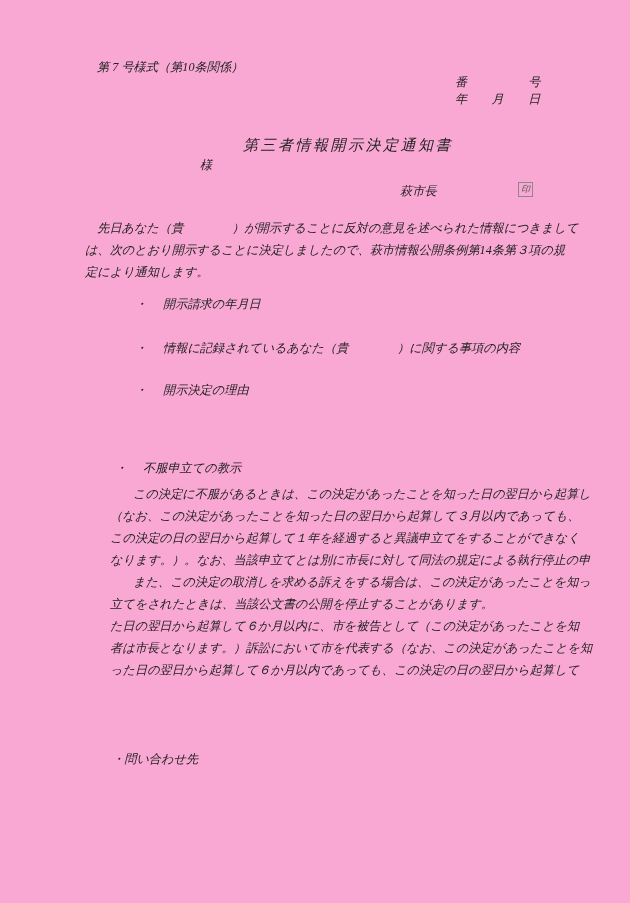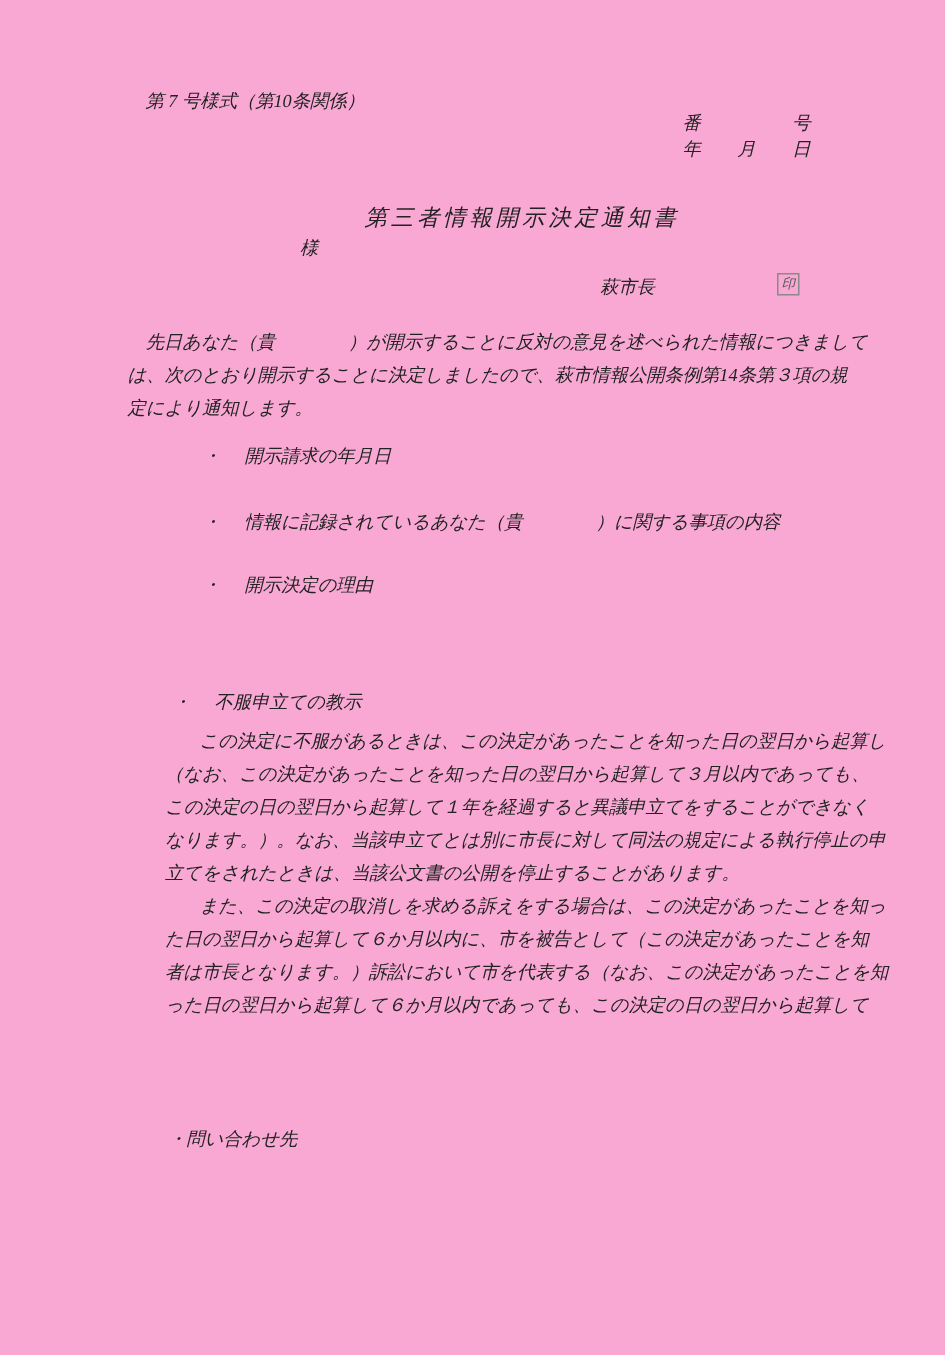--- a/index.html
+++ b/index.html
@@ -90,22 +90,22 @@
 
   <div class="abs appeal-heading-row">
     <span class="bullet">・</span><span>不服申立ての教示</span>
   </div>
 
   <div class="abs appeal-body">
     <div class="line pstart">この決定に不服があるときは、この決定があったことを知った日の翌日から起算し</div>
     <div class="line">（なお、この決定があったことを知った日の翌日から起算して３月以内であっても、</div>
     <div class="line">この決定の日の翌日から起算して１年を経過すると異議申立てをすることができなく</div>
     <div class="line">なります。）。なお、当該申立てとは別に市長に対して同法の規定による執行停止の申</div>
+    <div class="line pstart">また、この決定の取消しを求める訴えをする場合は、この決定があったことを知っ</div>
     <div class="line">立てをされたときは、当該公文書の公開を停止することがあります。</div>
-    <div class="line pstart">また、この決定の取消しを求める訴えをする場合は、この決定があったことを知っ</div>
     <div class="line">た日の翌日から起算して６か月以内に、市を被告として（この決定があったことを知</div>
     <div class="line">者は市長となります。）訴訟において市を代表する（なお、この決定があったことを知</div>
     <div class="line">った日の翌日から起算して６か月以内であっても、この決定の日の翌日から起算して</div>
   </div>
 
   <div class="abs contact">・問い合わせ先</div>
 
 </div>
 
 </body></html>

